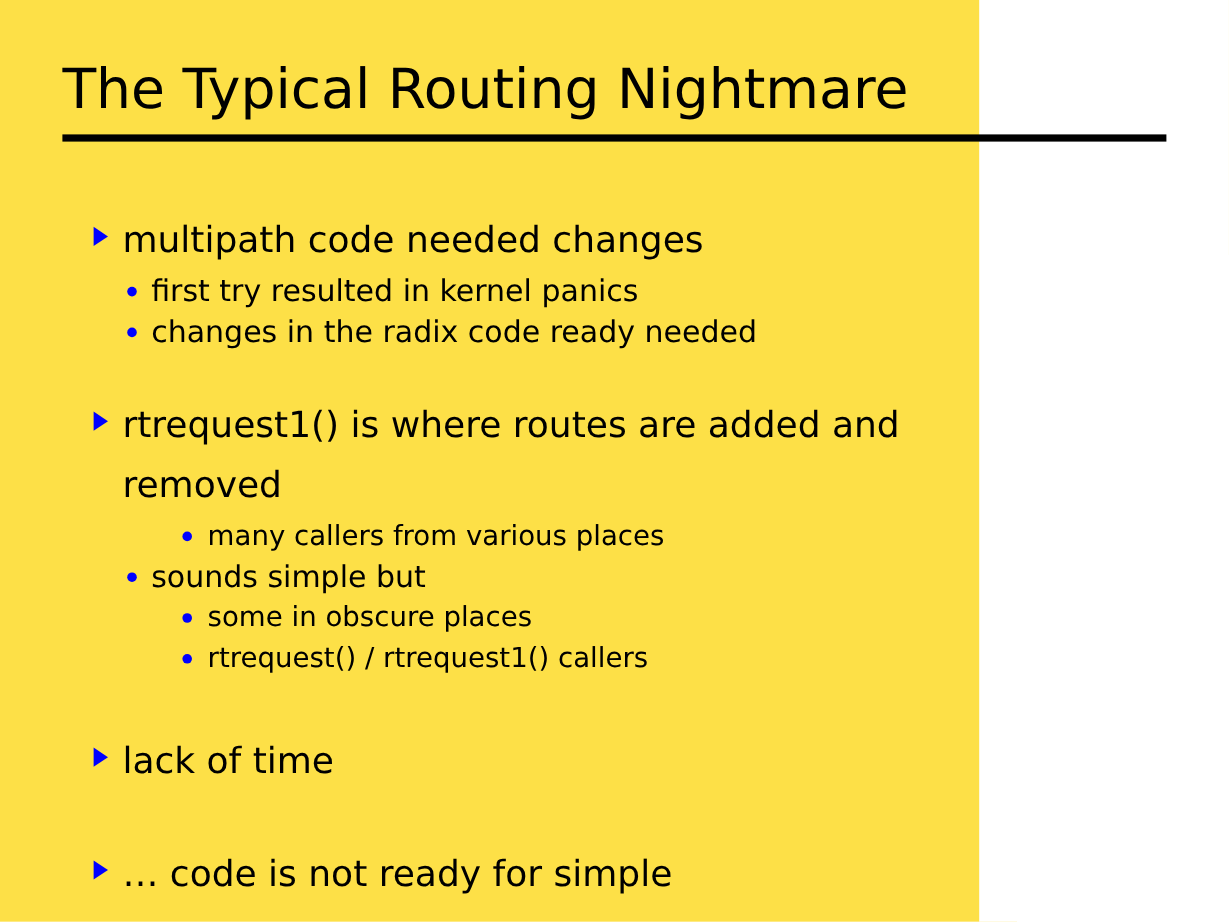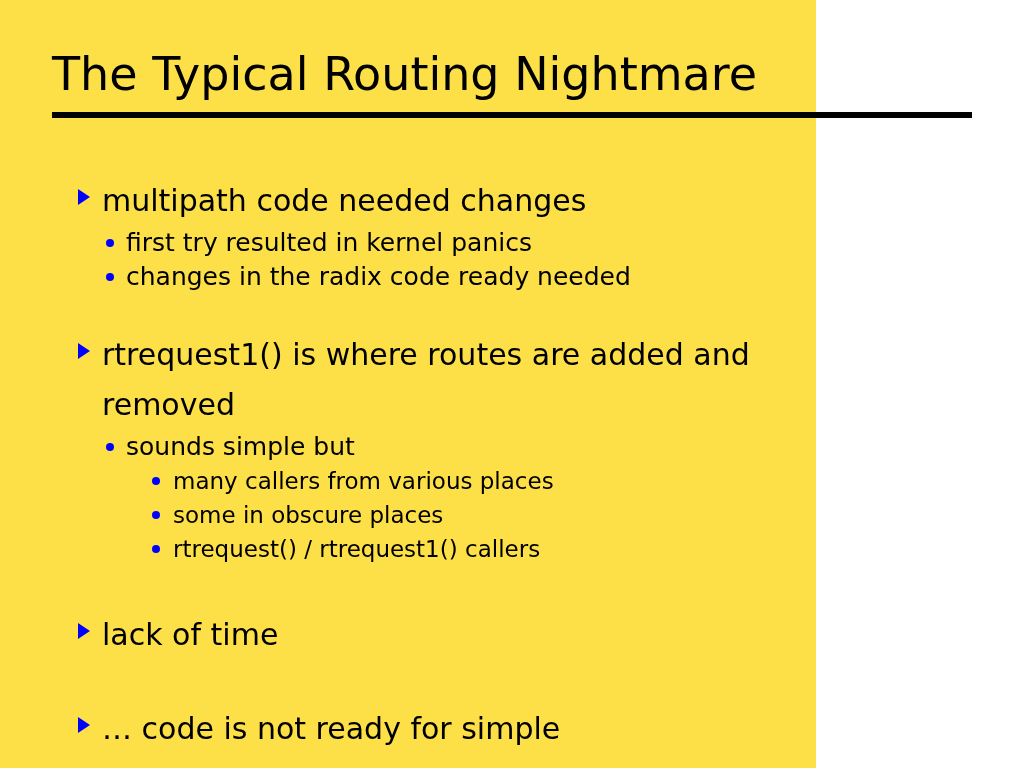--- a/index.html
+++ b/index.html
@@ -172,32 +172,32 @@
 
     <div class="gap-md"></div>
 
     <div class="row l1">
       <span class="bullet">
           <i class="tri"></i>
         </span>
       <span class="txt">rtrequest1() is where routes are added and removed</span>
     </div>
 
+    <div class="row l3">
+      <span class="bullet">
+          <i class="dot"></i>
+        </span>
+      <span class="txt">many callers from various places</span>
+    </div>
+
     <div class="row l2">
       <span class="bullet">
           <i class="dot"></i>
         </span>
       <span class="txt">sounds simple but</span>
-    </div>
-
-    <div class="row l3">
-      <span class="bullet">
-          <i class="dot"></i>
-        </span>
-      <span class="txt">many callers from various places</span>
     </div>
     <div class="row l3">
       <span class="bullet">
           <i class="dot"></i>
         </span>
       <span class="txt">some in obscure places</span>
     </div>
     <div class="row l3">
       <span class="bullet">
           <i class="dot"></i>

